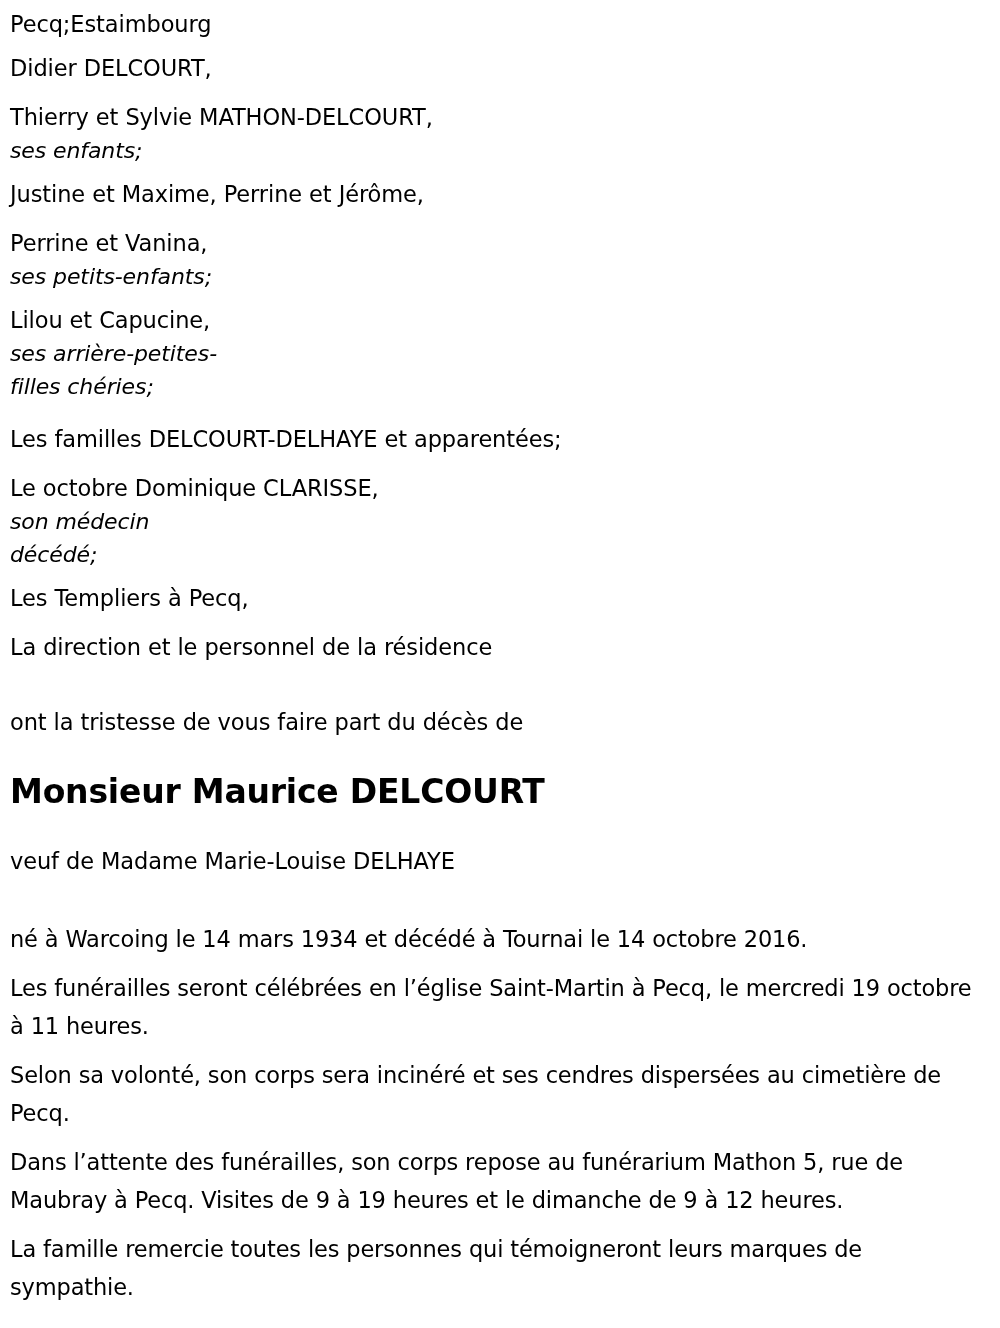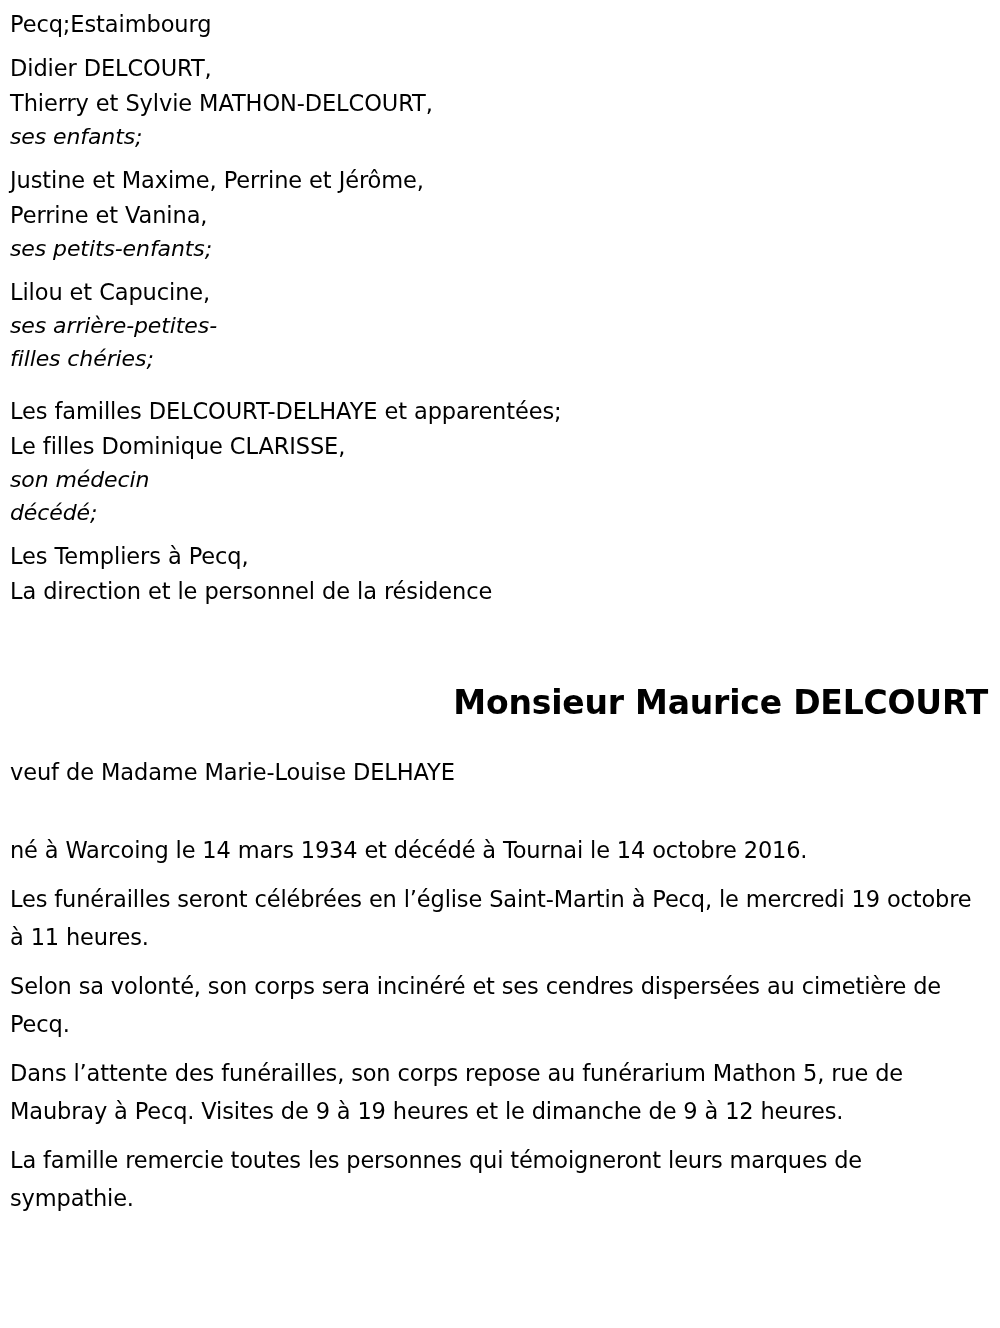--- a/index.html
+++ b/index.html
@@ -47,36 +47,35 @@
   .gap-md { height: 20px; }
   .gap-lg { height: 33px; }
   .gap-xl { height: 42px; }
 
   .deceased-name {
     font-size: 33px;
     font-weight: bold;
     line-height: 40px;
     letter-spacing: -0.2px;
     white-space: pre;
-    text-align: right;
   }
   .subtitle {
     font-size: 22.5px;
     line-height: 33px;
     letter-spacing: -0.1px;
     white-space: pre;
   }
   .para {
     font-size: 22.5px;
     line-height: 38px;
     letter-spacing: -0.15px;
     width: 975px;
     text-align: left;
   }
-  .stack > .line + .line { margin-top: 2px; }
+  .stack > .line + .line { margin-top: 16px; }
 </style>
 </head>
 <body>
 
 <div class="page">
   <div class="notice">
 
     <div class="line">Pecq;Estaimbourg</div>
 
     <div class="gap-sm"></div>
@@ -100,34 +99,35 @@
     <div class="stack">
       <div class="line">Lilou et Capucine,</div>
     </div>
     <div class="relation">ses arrière-petites-
 filles chéries;</div>
 
     <div class="gap-md"></div>
 
     <div class="stack">
       <div class="line">Les familles DELCOURT-DELHAYE et apparentées;</div>
-      <div class="line">Le filles Dominique CLARISSE,</div>
+      <div class="line">Le octobre Dominique CLARISSE,</div>
     </div>
     <div class="relation">son médecin
 décédé;</div>
 
     <div class="gap-sm"></div>
 
     <div class="stack">
       <div class="line">Les Templiers à Pecq,</div>
       <div class="line">La direction et le personnel de la résidence</div>
     </div>
 
     <div class="gap-xl"></div>
 
+    <div class="line">ont la tristesse de vous faire part du décès de</div>
 
     <div class="gap-lg"></div>
 
     <div class="deceased-name">Monsieur Maurice DELCOURT</div>
 
     <div class="gap-lg"></div>
 
     <div class="subtitle">veuf de Madame Marie-Louise DELHAYE</div>
 
     <div class="gap-xl"></div>

